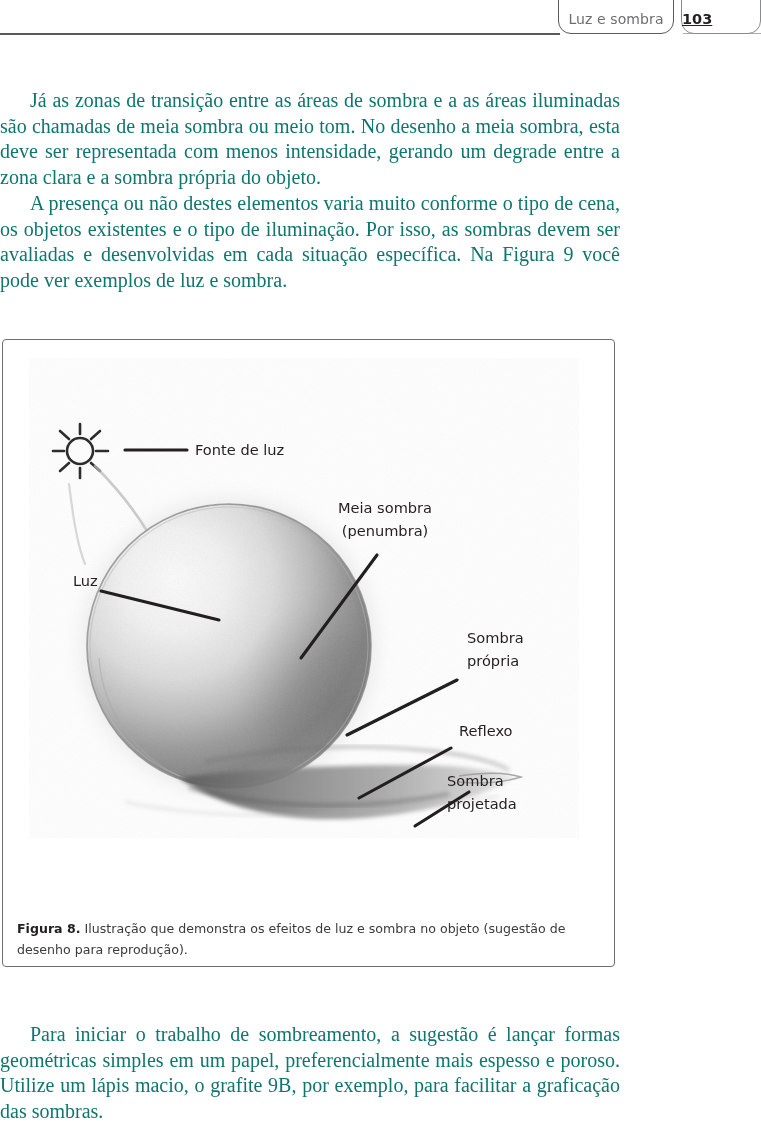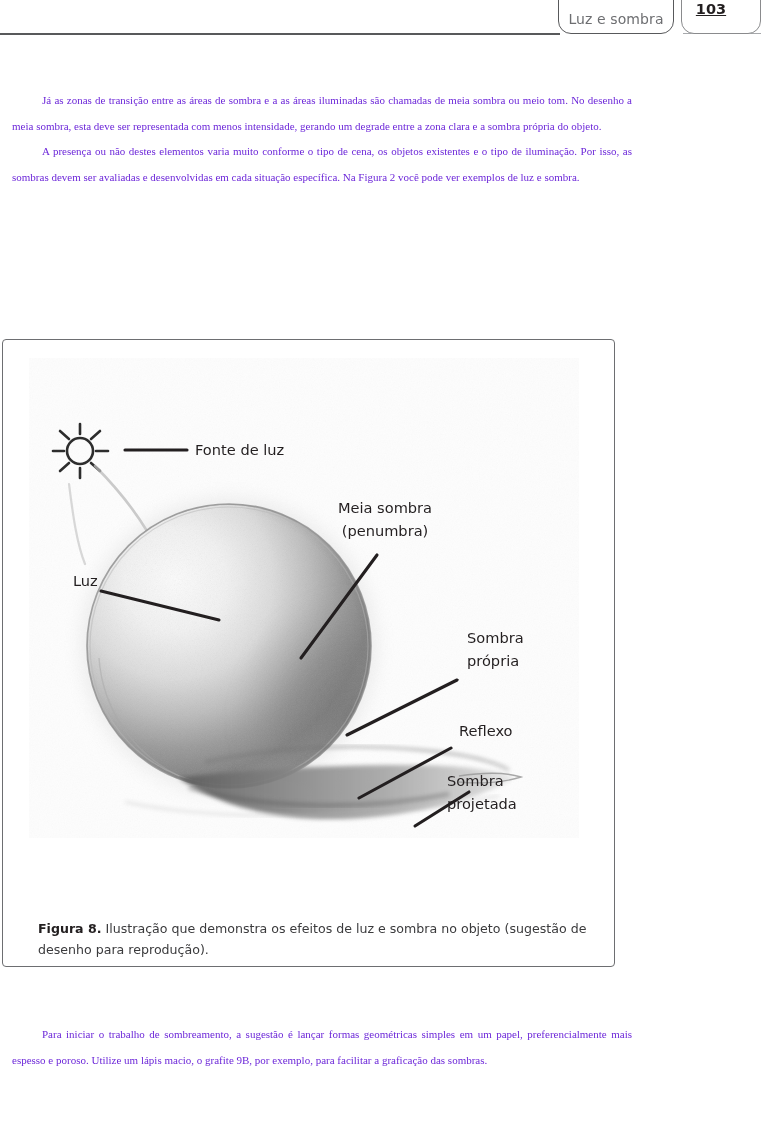--- a/index.html
+++ b/index.html
@@ -54,22 +54,21 @@
     height: 50px;
     border: 1.3px solid #8a8b8d;
     border-radius: 0 0 13px 13px;
     box-sizing: border-box;
     background: #ffffff;
   }
   .hdr-page-number {
     position: absolute;
     left: 0;
     width: 58px;
-    bottom: 16px;
-    text-align: center;
+    bottom: 6px;
     font-family: "DejaVu Sans", sans-serif;
     font-size: 14.5px;
     font-weight: bold;
     color: #231f20;
     text-decoration: underline;
   }
   .hdr-rule-left {
     position: absolute;
     left: 0px;
     top: 33px;
@@ -82,27 +81,27 @@
     left: 683px;
     top: 33px;
     width: 78px;
     height: 1.1px;
     background: #a7a9ac;
   }
 
   
   .body-text {
     position: absolute;
-    left: 12px;
+    left: 0px;
     width: 620px;
     font-family: "Liberation Serif", serif;
-    font-size: 11px;
+    font-size: 20px;
     line-height: 25.7px;
     text-align: justify;
-    color: #6d28d9;
+    color: #0f766e;
     hyphens: none;
   }
   .body-text p {
     margin: 0;
     text-indent: 30px;
   }
   #para-block-top { top: 88px; }
   #para-block-bottom { top: 1022px; }
 
   
@@ -130,21 +129,21 @@
     position: absolute;
     left: 0;
     top: 0;
     width: 550px;
     height: 480px;
   }
 
   
   .caption {
     position: absolute;
-    left: 35px;
+    left: 14px;
     top: 578px;
     width: 572px;
     font-family: "DejaVu Sans", sans-serif;
     font-size: 12.6px;
     line-height: 21px;
     color: #3b3b3d;
   }
   .caption b {
     color: #231f20;
     font-weight: bold;
@@ -163,21 +162,21 @@
     <div class="hdr-chapter-label">Luz e sombra</div>
   </div>
 
   <div class="hdr-page">
     <div class="hdr-page-number">103</div>
   </div>
 </div>
 
 <div class="body-text" id="para-block-top">
   <p>Já as zonas de transição entre as áreas de sombra e a as áreas iluminadas são chamadas de meia sombra ou meio tom. No desenho a meia sombra, esta deve ser representada com menos intensidade, gerando um degrade entre a zona clara e a sombra própria do objeto.</p>
-  <p>A presença ou não destes elementos varia muito conforme o tipo de cena, os objetos existentes e o tipo de iluminação. Por isso, as sombras devem ser avaliadas e desenvolvidas em cada situação específica. Na Figura 2 você pode ver exemplos de luz e sombra.</p>
+  <p>A presença ou não destes elementos varia muito conforme o tipo de cena, os objetos existentes e o tipo de iluminação. Por isso, as sombras devem ser avaliadas e desenvolvidas em cada situação específica. Na Figura 9 você pode ver exemplos de luz e sombra.</p>
 </div>
 
 <div class="figure-box">
 
   <div class="drawing">
     <svg class="drawing-canvas" viewBox="0 0 550 480" xmlns="http://www.w3.org/2000/svg">
       <defs>
 
         <filter id="grain">
           <feTurbulence type="fractalNoise" baseFrequency="0.85" numOctaves="3" result="n"></feTurbulence>

